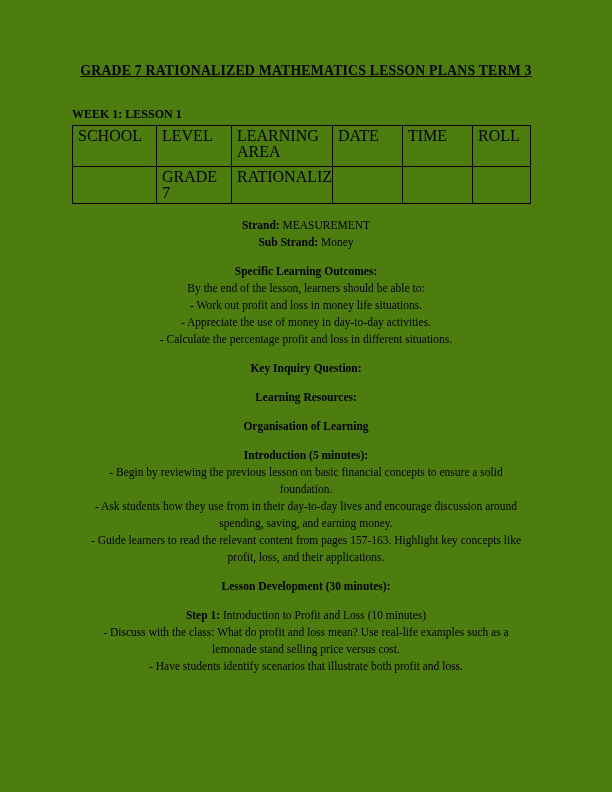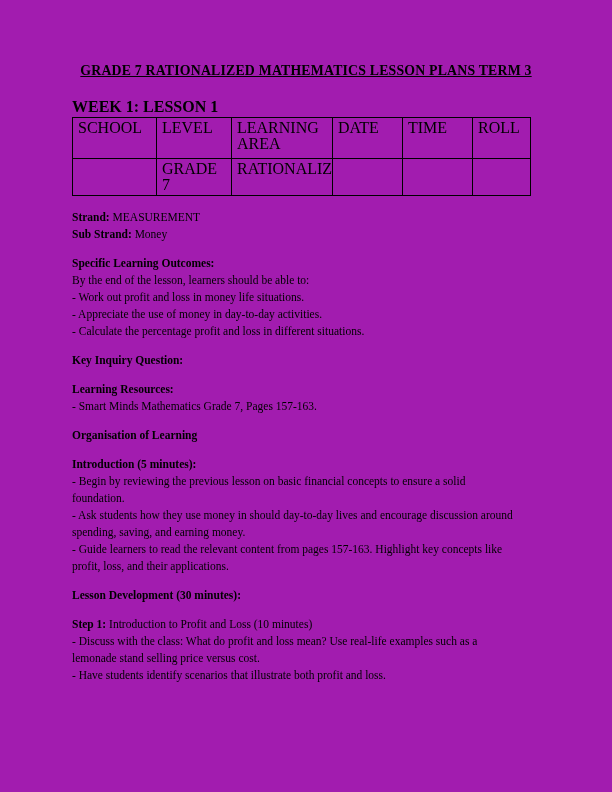--- a/index.html
+++ b/index.html
@@ -12,53 +12,53 @@
     height: 792px;
     overflow: hidden;
   }
   .page {
     box-sizing: border-box;
     width: 612px;
     height: 792px;
     padding: 62px 72px 0 72px;
     font-family: "Liberation Serif", "DejaVu Serif", serif;
     color: #000000;
-    background: #a21caf;
+    background: #4d7c0f;
   }
   .doc-title {
     text-align: center;
     font-weight: bold;
     font-size: 13.8px;
     line-height: 18px;
     text-decoration: underline;
     letter-spacing: 0.2px;
   }
   .week-heading {
-    margin-top: 18px;
+    margin-top: 26px;
     font-weight: bold;
-    font-size: 16px;
+    font-size: 12px;
     line-height: 17px;
   }
   table.info-table {
     border-collapse: collapse;
     table-layout: fixed;
     width: 458px;
     margin-top: 2px;
   }
   table.info-table td {
     border: 1.5px solid #000000;
     font-size: 16px;
     line-height: 16px;
     padding: 2px 5px;
     vertical-align: top;
     overflow: hidden;
   }
   tr.header-row td { height: 36px; }
   tr.data-row td { height: 21px; }
-  .section { margin-top: 12px; }
+  .section { margin-top: 12px; text-align: center; }
   .section.first-after-table { margin-top: 13px; }
   .section.intro-gap { }
   .line {
     font-size: 11.5px;
     line-height: 17px;
     margin: 0;
   }
   .heading { font-weight: bold; }
   .bold-label { font-weight: bold; }
 </style>
@@ -112,32 +112,31 @@
     <p class="line">- Appreciate the use of money in day-to-day activities.</p>
     <p class="line">- Calculate the percentage profit and loss in different situations.</p>
   </div>
 
   <div class="section">
     <p class="line heading">Key Inquiry Question:</p>
   </div>
 
   <div class="section">
     <p class="line heading">Learning Resources:</p>
-    <p class="line">- Smart Minds Mathematics Grade 7, Pages 157-163.</p>
   </div>
 
   <div class="section">
     <p class="line heading">Organisation of Learning</p>
   </div>
 
   <div class="section intro-gap">
     <p class="line heading">Introduction (5 minutes):</p>
     <p class="line">- Begin by reviewing the previous lesson on basic financial concepts to ensure a solid</p>
     <p class="line">foundation.</p>
-    <p class="line">- Ask students how they use money in should day-to-day lives and encourage discussion around</p>
+    <p class="line">- Ask students how they use from in their day-to-day lives and encourage discussion around</p>
     <p class="line">spending, saving, and earning money.</p>
     <p class="line">- Guide learners to read the relevant content from pages 157-163. Highlight key concepts like</p>
     <p class="line">profit, loss, and their applications.</p>
   </div>
 
   <div class="section">
     <p class="line heading">Lesson Development (30 minutes):</p>
   </div>
 
   <div class="section">

